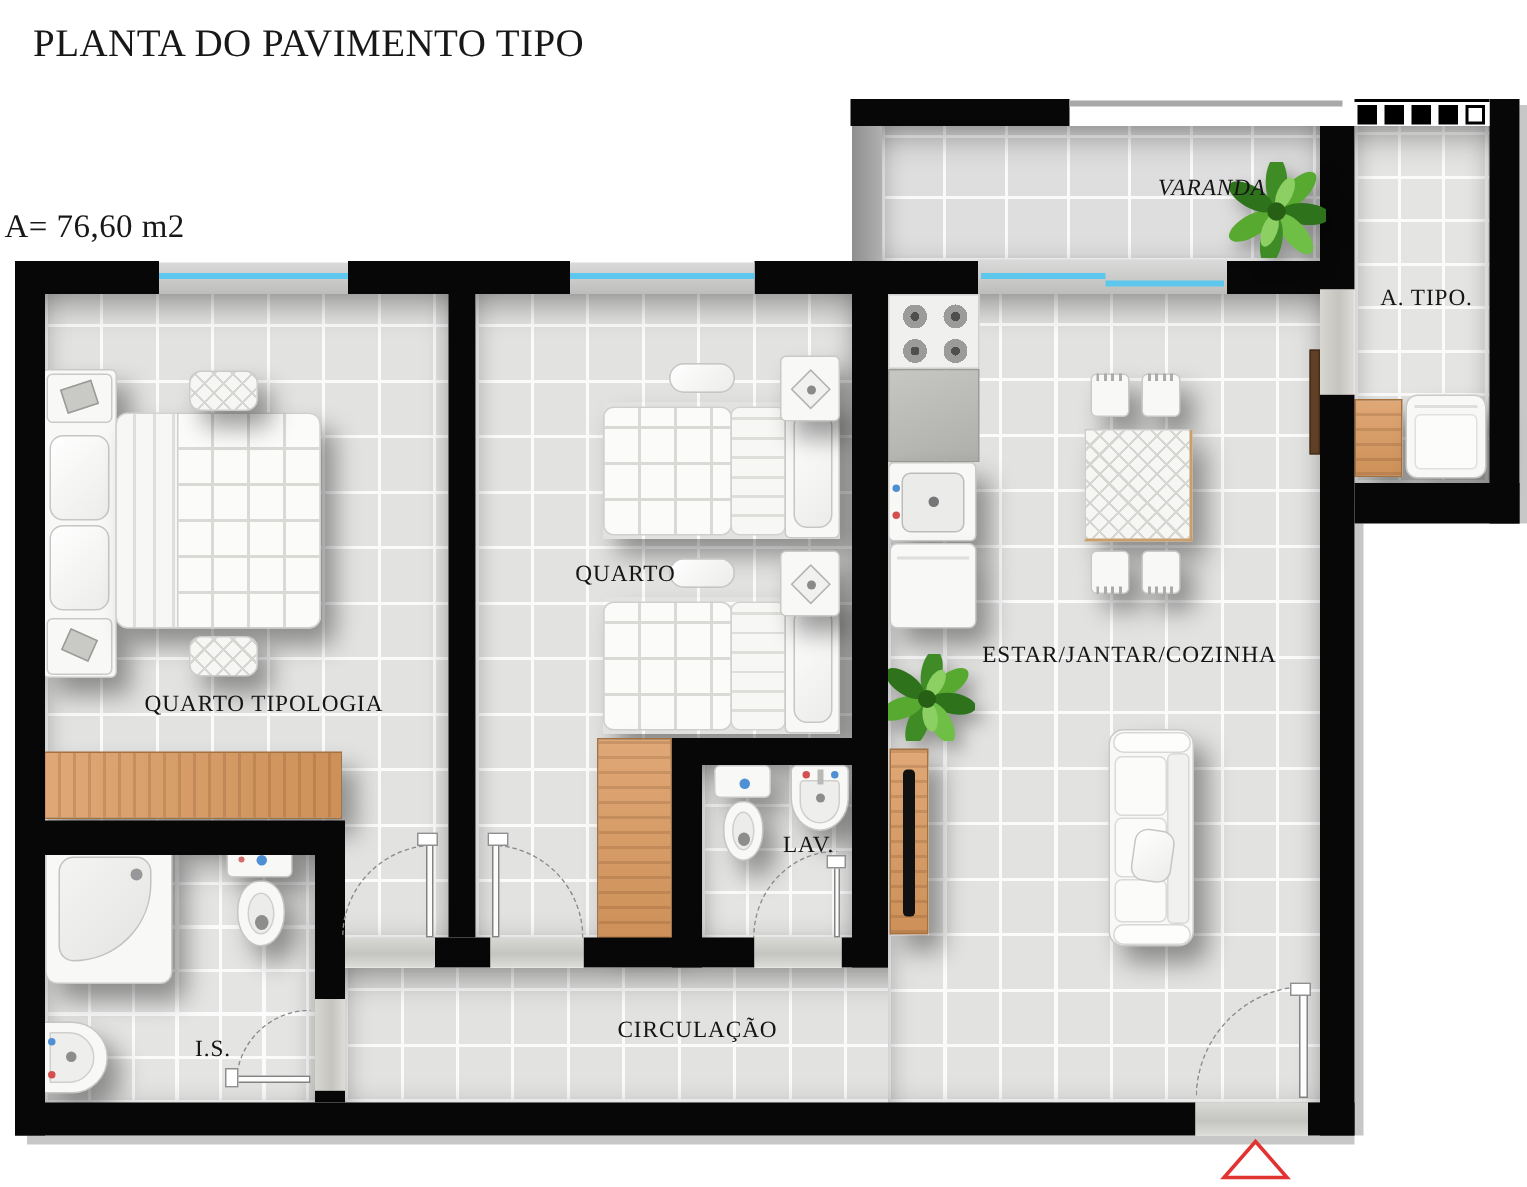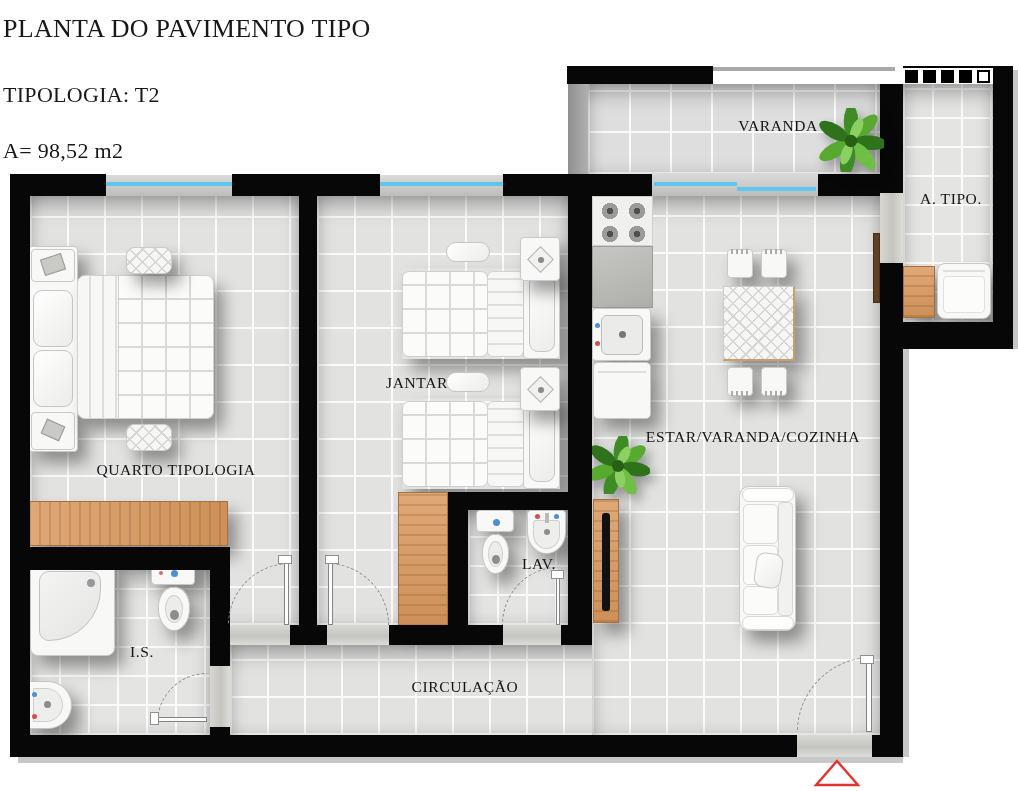--- a/index.html
+++ b/index.html
@@ -2,21 +2,21 @@
 <html><head>
 <meta charset="utf-8">
 <style>
   html,body{margin:0;padding:0;background:#fff;}
   #canvas{position:relative;width:1018px;height:791px;background:#ffffff;overflow:hidden;
           font-family:"Liberation Serif","DejaVu Serif",serif;color:#181818;}
   #canvas *{box-sizing:border-box;}
 
   
   .hdr{position:absolute;left:3px;white-space:nowrap;letter-spacing:.3px;}
-  .t1{top:14px;font-size:26px;}
+  .t1{top:14px;font-size:26px;margin-left:19px;}
   .t2{top:82px;font-size:22px;}
   .t3{top:138px;font-size:22px;}
   .lbl{position:absolute;transform:translate(-50%,-50%);font-size:15.5px;letter-spacing:.6px;
        white-space:nowrap;color:#151515;z-index:40;}
 
   
   .wall{position:absolute;background:#070707;z-index:20;}
   .floor{position:absolute;z-index:1;
      background:
       repeating-linear-gradient(0deg,#fbfbfb 0 2px,rgba(0,0,0,0) 2px 37px),
@@ -80,22 +80,21 @@
   .teeth{position:absolute;left:3px;right:3px;height:5px;
          background:repeating-linear-gradient(90deg,#ababa8 0 2px,rgba(0,0,0,0) 2px 5px);}
   svg{display:block;}
 </style>
 </head>
 <body>
 
 <div id="canvas">
 
   <div class="hdr t1">PLANTA DO PAVIMENTO TIPO</div>
-  <div class="hdr t2">TIPOLOGIA: T2</div>
-  <div class="hdr t3">A= 98,52 m2</div>
+  <div class="hdr t3">A= 76,60 m2</div>
 
   <div class="pgshadow" style="left:18px;top:757px;width:885px;height:6px;"></div>
   <div class="pgshadow" style="left:903px;top:349px;width:6px;height:408px;"></div>
   <div class="pgshadow" style="left:1013px;top:70px;width:5px;height:279px;"></div>
 
   <div class="floor" style="left:30px;top:196px;width:269px;height:429px;"></div>
   <div class="floor" style="left:317px;top:196px;width:251px;height:429px;"></div>
   <div class="floor tiles-sm" style="left:468px;top:510px;width:100px;height:115px;"></div>
   <div class="floor tiles-sm" style="left:30px;top:570px;width:180px;height:165px;"></div>
   <div class="floor" style="left:230px;top:645px;width:650px;height:90px;"></div>
@@ -344,22 +343,22 @@
     <div class="dot" style="left:26px;top:3px;width:5px;height:5px;background:#4f8fd4;"></div>
     <div style="position:absolute;left:17px;top:2px;width:4px;height:10px;background:#b9b9b7;"></div>
   </div>
 
   <div class="fur" style="left:813px;top:758px;width:48px;height:30px;z-index:40;">
     <svg width="48" height="30" viewBox="0 0 48 30">
       <polygon points="24,3 45,27 3,27" fill="#ffffff" stroke="#e23333" stroke-width="2.4"></polygon>
     </svg>
   </div>
 
-  <div class="lbl" style="left:778px;top:126px;">VARANDA</div>
+  <div class="lbl" style="left:808px;top:126px;font-style:italic;">VARANDA</div>
   <div class="lbl" style="left:951px;top:199px;">A. TIPO.</div>
   <div class="lbl" style="left:176px;top:470px;">QUARTO TIPOLOGIA</div>
-  <div class="lbl" style="left:417px;top:383px;">JANTAR</div>
-  <div class="lbl" style="left:753px;top:437px;">ESTAR/VARANDA/COZINHA</div>
+  <div class="lbl" style="left:417px;top:383px;">QUARTO</div>
+  <div class="lbl" style="left:753px;top:437px;">ESTAR/JANTAR/COZINHA</div>
   <div class="lbl" style="left:539px;top:564px;">LAV.</div>
-  <div class="lbl" style="left:142px;top:652px;">I.S.</div>
+  <div class="lbl" style="left:142px;top:700px;">I.S.</div>
   <div class="lbl" style="left:465px;top:687px;">CIRCULAÇÃO</div>
 
 </div>
 
 </body></html>

